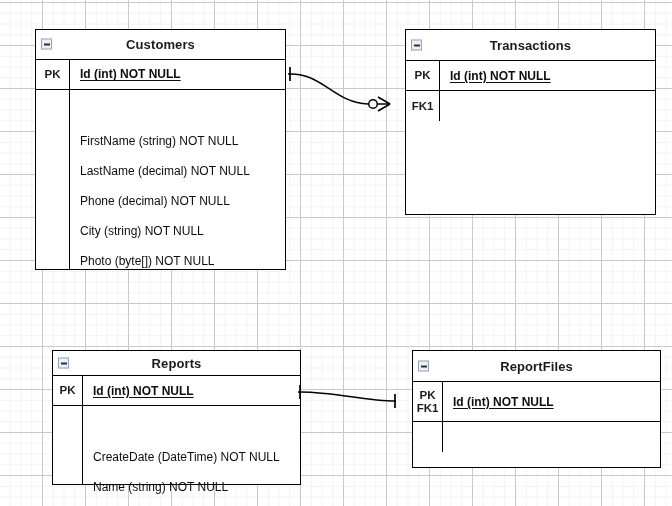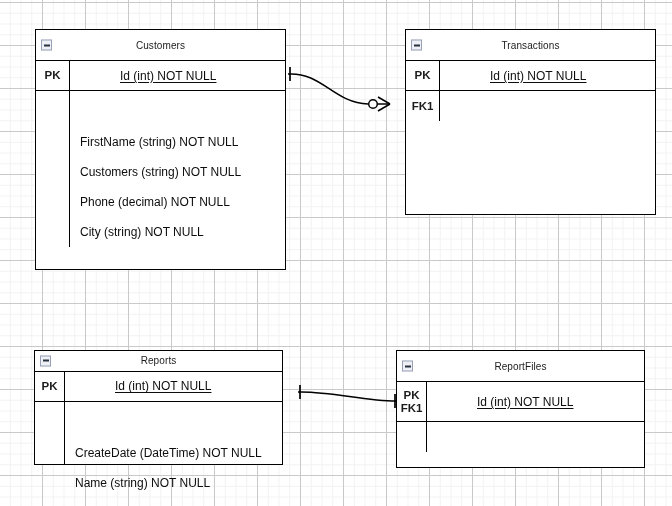--- a/index.html
+++ b/index.html
@@ -41,22 +41,22 @@
     position: relative;
     box-sizing: border-box;
     border-bottom: 1.6px solid #000000;
     height: 31px;
     display: flex;
     align-items: center;
     justify-content: center;
     background: #ffffff;
   }
   .entity-title {
-    font-size: 10px;
-    font-weight: normal;
+    font-size: 13px;
+    font-weight: bold;
     color: #1b1b1b;
     letter-spacing: .1px;
   }
   .collapse-box {
     position: absolute;
     left: 5px;
     top: 50%;
     transform: translateY(-50%);
     width: 11px;
     height: 11px;
@@ -76,21 +76,20 @@
   }
 
   .row {
     display: flex;
     align-items: stretch;
     min-height: 30px;
     box-sizing: border-box;
   }
   .row.pk-block {
     border-bottom: 1.6px solid #000000;
-    gap: 40px;
   }
   .key-cell {
     width: 34px;
     flex: 0 0 34px;
     box-sizing: border-box;
     border-right: 1.2px solid #000000;
     display: flex;
     flex-direction: column;
     align-items: center;
     justify-content: center;
@@ -109,21 +108,21 @@
     display: flex;
     align-items: center;
     padding-left: 10px;
     font-size: 12px;
     color: #0d0d0d;
     white-space: nowrap;
   }
   .attr-cell.pk-text {
     text-decoration: underline;
     text-underline-offset: 2px;
-    font-weight: normal;
+    font-weight: bold;
   }
   .attr-list {
     flex: 1 1 auto;
     display: flex;
     flex-direction: column;
     margin-top: 36px;
   }
   .attr-list .attr-cell {
     min-height: 30px;
   }
@@ -146,60 +145,61 @@
       <span class="entity-title">Customers</span>
     </div>
     <div class="row pk-block">
       <div class="key-cell">PK</div>
       <div class="attr-cell pk-text">Id (int) NOT NULL</div>
     </div>
     <div class="row">
       <div class="key-cell"></div>
       <div class="attr-list">
         <div class="attr-cell">FirstName (string) NOT NULL</div>
-        <div class="attr-cell">Customers (string) NOT NULL</div>
+        <div class="attr-cell">LastName (decimal) NOT NULL</div>
         <div class="attr-cell">Phone (decimal) NOT NULL</div>
         <div class="attr-cell">City (string) NOT NULL</div>
+        <div class="attr-cell">Photo (byte[]) NOT NULL</div>
       </div>
     </div>
   </div>
 
   <div class="entity" style="left:405px; top:29px; width:251px; height:186px;">
     <div class="entity-header">
       <span class="collapse-box"></span>
       <span class="entity-title">Transactions</span>
     </div>
     <div class="row pk-block">
       <div class="key-cell">PK</div>
       <div class="attr-cell pk-text">Id (int) NOT NULL</div>
     </div>
     <div class="row">
       <div class="key-cell">FK1</div>
     </div>
   </div>
 
-  <div class="entity" style="left:34px; top:350px; width:249px; height:115px;">
+  <div class="entity" style="left:52px; top:350px; width:249px; height:135px;">
     <div class="entity-header">
       <span class="collapse-box"></span>
       <span class="entity-title">Reports</span>
     </div>
     <div class="row pk-block">
       <div class="key-cell narrow">PK</div>
       <div class="attr-cell pk-text">Id (int) NOT NULL</div>
     </div>
     <div class="row">
       <div class="key-cell narrow"></div>
       <div class="attr-list">
         <div class="attr-cell">CreateDate (DateTime) NOT NULL</div>
         <div class="attr-cell">Name (string) NOT NULL</div>
       </div>
     </div>
   </div>
 
-  <div class="entity" style="left:396px; top:350px; width:249px; height:118px;">
+  <div class="entity" style="left:412px; top:350px; width:249px; height:118px;">
     <div class="entity-header">
       <span class="collapse-box"></span>
       <span class="entity-title">ReportFiles</span>
     </div>
     <div class="row pk-block" style="min-height:40px;">
       <div class="key-cell narrow">
         <span>PK</span>
         <span>FK1</span>
       </div>
       <div class="attr-cell pk-text">Id (int) NOT NULL</div>

